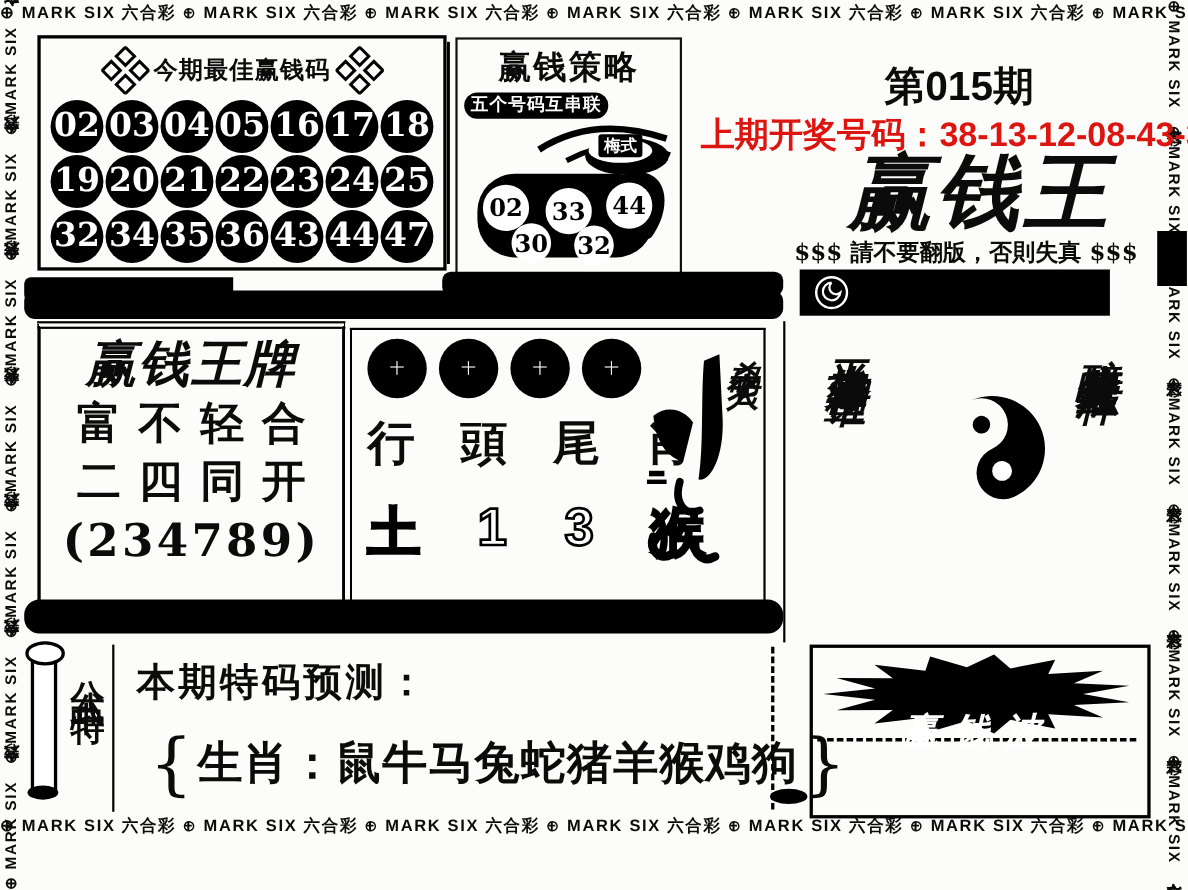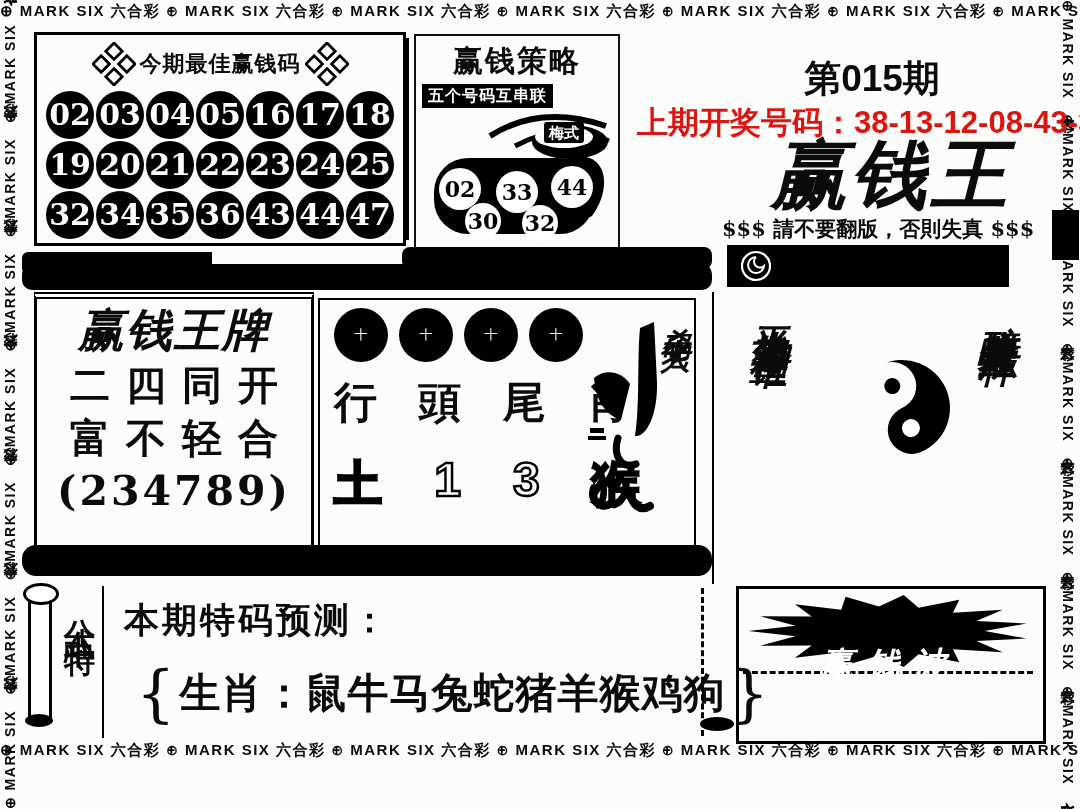--- a/index.html
+++ b/index.html
@@ -21,21 +21,21 @@
   .bc-title{display:flex;align-items:center;justify-content:center;gap:4px;margin-top:7px;
             font-weight:900;font-size:22px;letter-spacing:1px;}
   .num-grid{margin-top:5px;text-align:center;}
   .num-row{height:49px;margin-bottom:1px;white-space:nowrap;}
   .ball{display:inline-block;width:48px;height:48px;margin:0 1px;border-radius:50%;background:#000;
         color:#fff;font:bold 30px/48px "DejaVu Serif",serif;text-align:center;}
   
   .st-box{left:414px;top:34px;width:202px;height:212px;border:2px solid #111;}
   .st-title{text-align:center;font-weight:900;font-size:30px;letter-spacing:2px;margin-top:5px;}
   .st-banner{position:absolute;left:6px;top:48px;background:#000;color:#fff;font:bold 16px/22px "Liberation Sans",sans-serif;
-             padding:1px 6px;letter-spacing:1px;z-index:3;}
+             padding:1px 6px;letter-spacing:1px;z-index:3;border-radius:12px;}
   .st-tag{position:absolute;left:128px;top:86px;background:#000;color:#fff;font:bold 15px/19px "Liberation Sans",sans-serif;
           padding:1px 5px;border-radius:3px;z-index:4;}
   .st-svg{position:absolute;left:4px;top:58px;}
   .st-num{font:bold 22px "DejaVu Serif",serif;fill:#000;}
   
   .issue{left:700px;top:54px;width:344px;text-align:center;font-weight:900;font-size:37px;}
   .red-line{left:637px;top:102px;white-space:nowrap;color:#dd1510;font-weight:900;font-size:31px;z-index:6;}
   .masthead{left:756px;top:138px;width:270px;text-align:center;font:900 italic 76px/74px "DejaVu Serif",serif;letter-spacing:4px;}
   .warning{left:722px;top:215px;width:300px;text-align:center;white-space:nowrap;
            font:bold 21px "DejaVu Serif",serif;}
@@ -167,22 +167,22 @@
     </svg>
   </div>
 
   <div class="abs bar1a"></div>
   <div class="abs bar1c"></div>
   <div class="abs bar1b"></div>
   <div class="abs bar2"></div>
 
   <div class="abs trump-box">
     <div class="trump-title">赢钱王牌</div>
+    <div class="trump-line">富不轻合</div>
     <div class="trump-line">二四同开</div>
-    <div class="trump-line">富不轻合</div>
     <div class="trump-code">(234789)</div>
   </div>
 
   <div class="abs hint-box">
     <div class="coins">
       <div class="coin">
           <span>十</span>
         </div>
       <div class="coin">
           <span>十</span>

